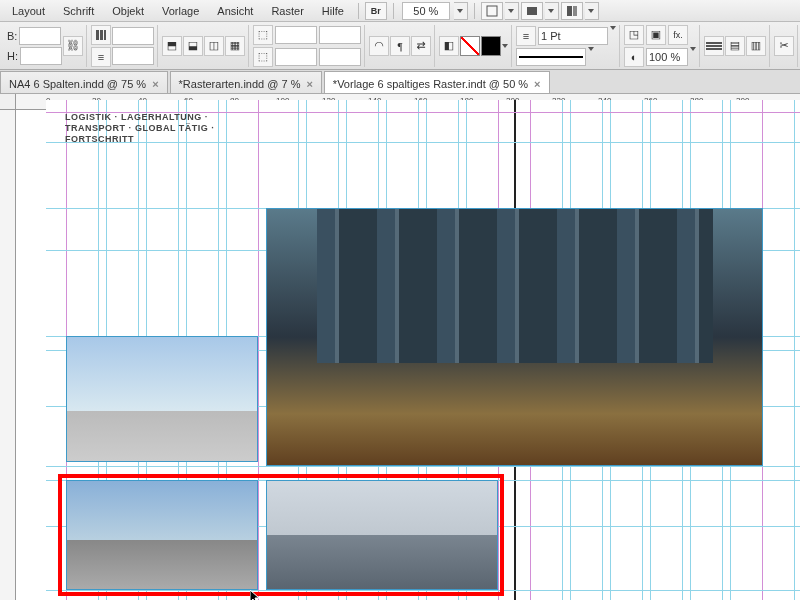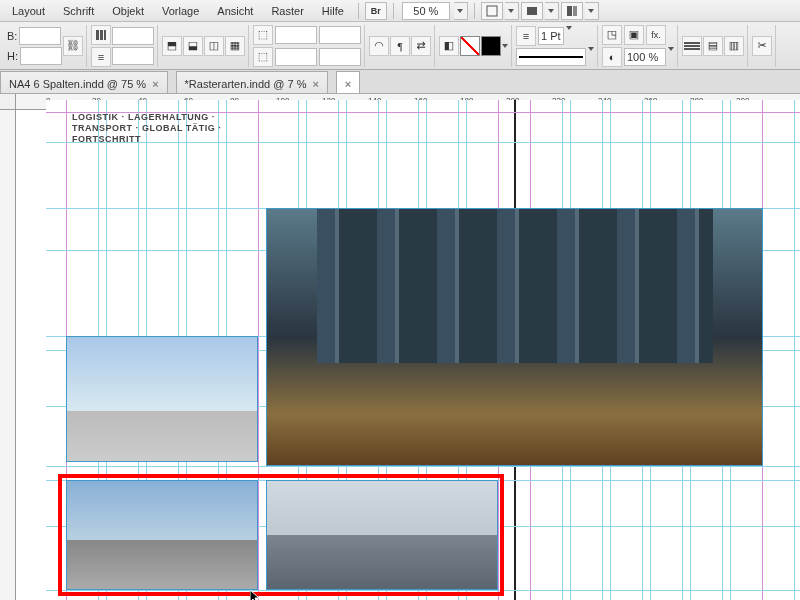--- a/index.html
+++ b/index.html
@@ -14,21 +14,21 @@
 .toolbar{height:48px;background:linear-gradient(#f0f0f0,#e1e1e1);border-bottom:1px solid #aaa;display:flex;align-items:center;padding:2px 4px;gap:1px}
 .group{display:flex;align-items:center;gap:1px;padding:0 3px;border-right:1px solid #c8c8c8;height:42px}
 .tbtn{width:20px;height:20px;border:1px solid #c7c7c7;background:#f6f6f6;display:flex;align-items:center;justify-content:center}
 .tfield{width:42px;height:18px;border:1px solid #bbb;background:#fff;padding:0 2px;display:flex;align-items:center}
 .stack{display:flex;flex-direction:column;gap:2px}
 .row{display:flex;align-items:center;gap:2px}
 .swatch{width:20px;height:20px;border:1px solid #888}
 .swatch.diag{background:linear-gradient(to top right,#fff 47%,red 47%,red 53%,#fff 53%)}
 .swatch.black{background:#000}
 .tabs{height:24px;background:#ddd;border-bottom:1px solid #aaa;display:flex;align-items:flex-end}
-.tab{height:22px;padding:3px 8px 0;background:linear-gradient(#f0f0f0,#e4e4e4);border:1px solid #aaa;border-bottom:none;margin-right:8px;display:flex;align-items:center;gap:6px;font-size:10px}
+.tab{height:22px;padding:3px 8px 0;background:linear-gradient(#f0f0f0,#e4e4e4);border:1px solid #aaa;border-bottom:none;margin-right:2px;display:flex;align-items:center;gap:6px;font-size:10px}
 .tab.active{background:#fff}
 .tab .x{color:#888;font-weight:bold;cursor:pointer}
 .canvas-wrap{position:relative;width:800px;height:506px;background:#fff;overflow:hidden}
 .ruler-h{position:absolute;top:0;left:16px;right:0;height:16px;background:#f4f4f4;border-bottom:1px solid #999;display:flex}
 .ruler-v{position:absolute;top:16px;left:0;width:16px;bottom:0;background:#f4f4f4;border-right:1px solid #999}
 .ruler-corner{position:absolute;top:0;left:0;width:16px;height:16px;background:#f0f0f0;border-right:1px solid #999;border-bottom:1px solid #999}
 .rtick{position:absolute;top:2px;font-size:8px;color:#444}
 .canvas{position:absolute;top:16px;left:16px;right:0;bottom:0;background:#fff}
 .page{position:absolute;top:-10px;left:30px;width:760px;height:540px;background:#fff}
 .gline{position:absolute;background:#8fd4e8}
@@ -154,21 +154,21 @@
   <div class="group">
     <span class="tbtn">◧</span>
     <div class="swatch diag"></div>
     <div class="swatch black"></div>
     <span class="tri"></span>
   </div>
   <div class="group">
     <div class="stack">
       <div class="row">
           <span class="tbtn">≡</span>
-          <span class="tfield" style="width:26px">1 Pt</span>
+          <span class="tfield" style="width:70px">1 Pt</span>
           <span class="dd"><span class="tri"></span></span>
         </div>
       <div class="row">
           <span class="tfield" style="width:70px;background:#fff">
             <span style="width:100%;border-top:2px solid #000"></span>
           </span>
           <span class="dd"><span class="tri"></span></span>
         </div>
     </div>
   </div>
@@ -205,20 +205,21 @@
 <div class="tabs">
   <div class="tab">
       <span>NA4 6 Spalten.indd @ 75 %</span>
       <span class="x">×</span>
     </div>
   <div class="tab">
       <span>*Rasterarten.indd @ 7 %</span>
       <span class="x">×</span>
     </div>
   <div class="tab active">
+      <span>*Vorlage 6 spaltiges Raster.indt @ 50 %</span>
       <span class="x">×</span>
     </div>
 </div>
 
 <div class="canvas-wrap">
   <div class="ruler-corner"></div>
   <div class="ruler-h">
     <span class="rtick" style="left:30px">0</span>
     <span class="rtick" style="left:76px">20</span>
     <span class="rtick" style="left:122px">40</span>
@@ -281,21 +282,21 @@
       <div class="gline h" style="top:108px"></div>
       <div class="gline h" style="top:150px"></div>
       <div class="gline h" style="top:236px"></div>
       <div class="gline h" style="top:250px"></div>
       <div class="gline h" style="top:306px"></div>
       <div class="gline h" style="top:366px"></div>
       <div class="gline h" style="top:380px"></div>
       <div class="gline h" style="top:426px"></div>
       <div class="gline h" style="top:490px"></div>
 
-      <div class="textframe" style="left:26px;top:12px;width:190px">LOGISTIK · LAGERHALTUNG · TRANSPORT · GLOBAL TÄTIG · FORTSCHRITT</div>
+      <div class="textframe" style="left:19px;top:12px;width:190px">LOGISTIK · LAGERHALTUNG · TRANSPORT · GLOBAL TÄTIG · FORTSCHRITT</div>
 
       <div class="frame" style="left:20px;top:236px;width:192px;height:126px">
         <div class="placeholder ph-plane"></div>
       </div>
       <div class="frame" style="left:220px;top:108px;width:497px;height:258px">
         <div class="placeholder ph-city"></div>
       </div>
       <div class="frame" style="left:20px;top:380px;width:192px;height:110px">
         <div class="placeholder ph-truck"></div>
       </div>

